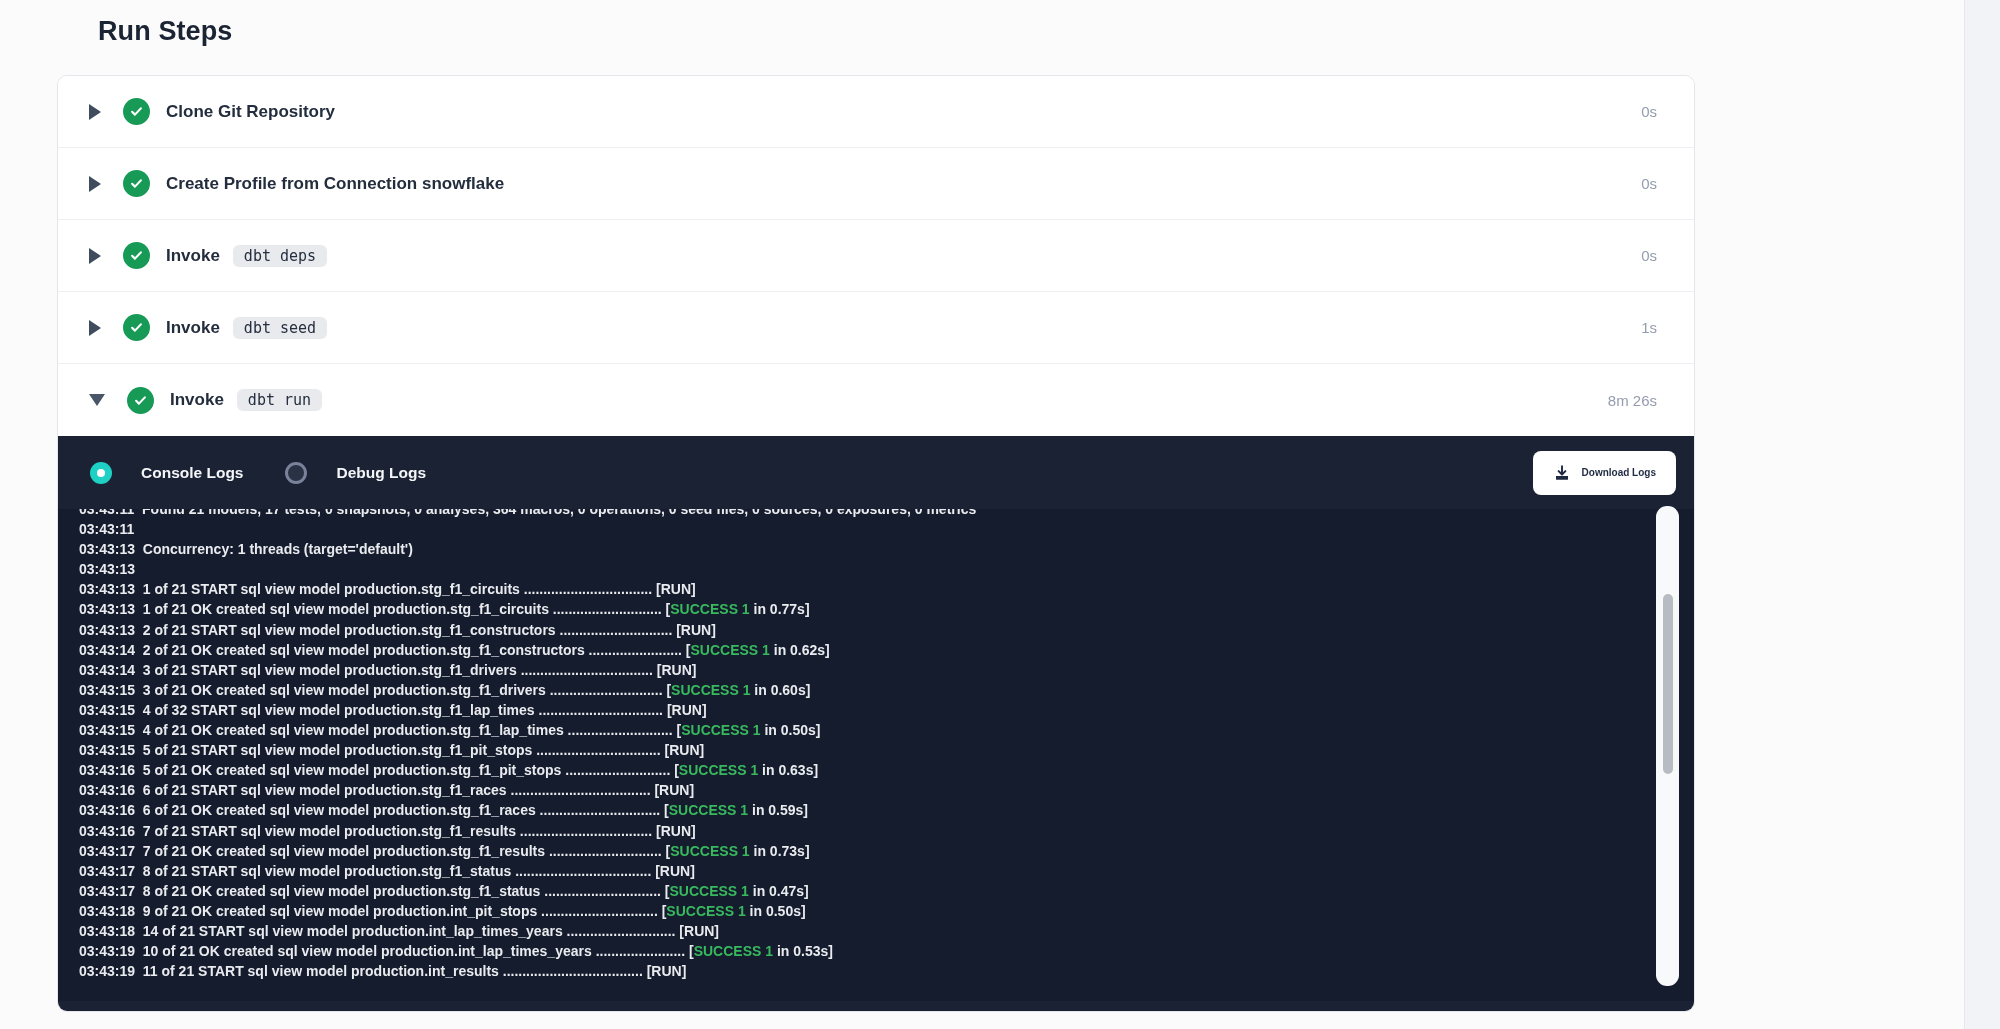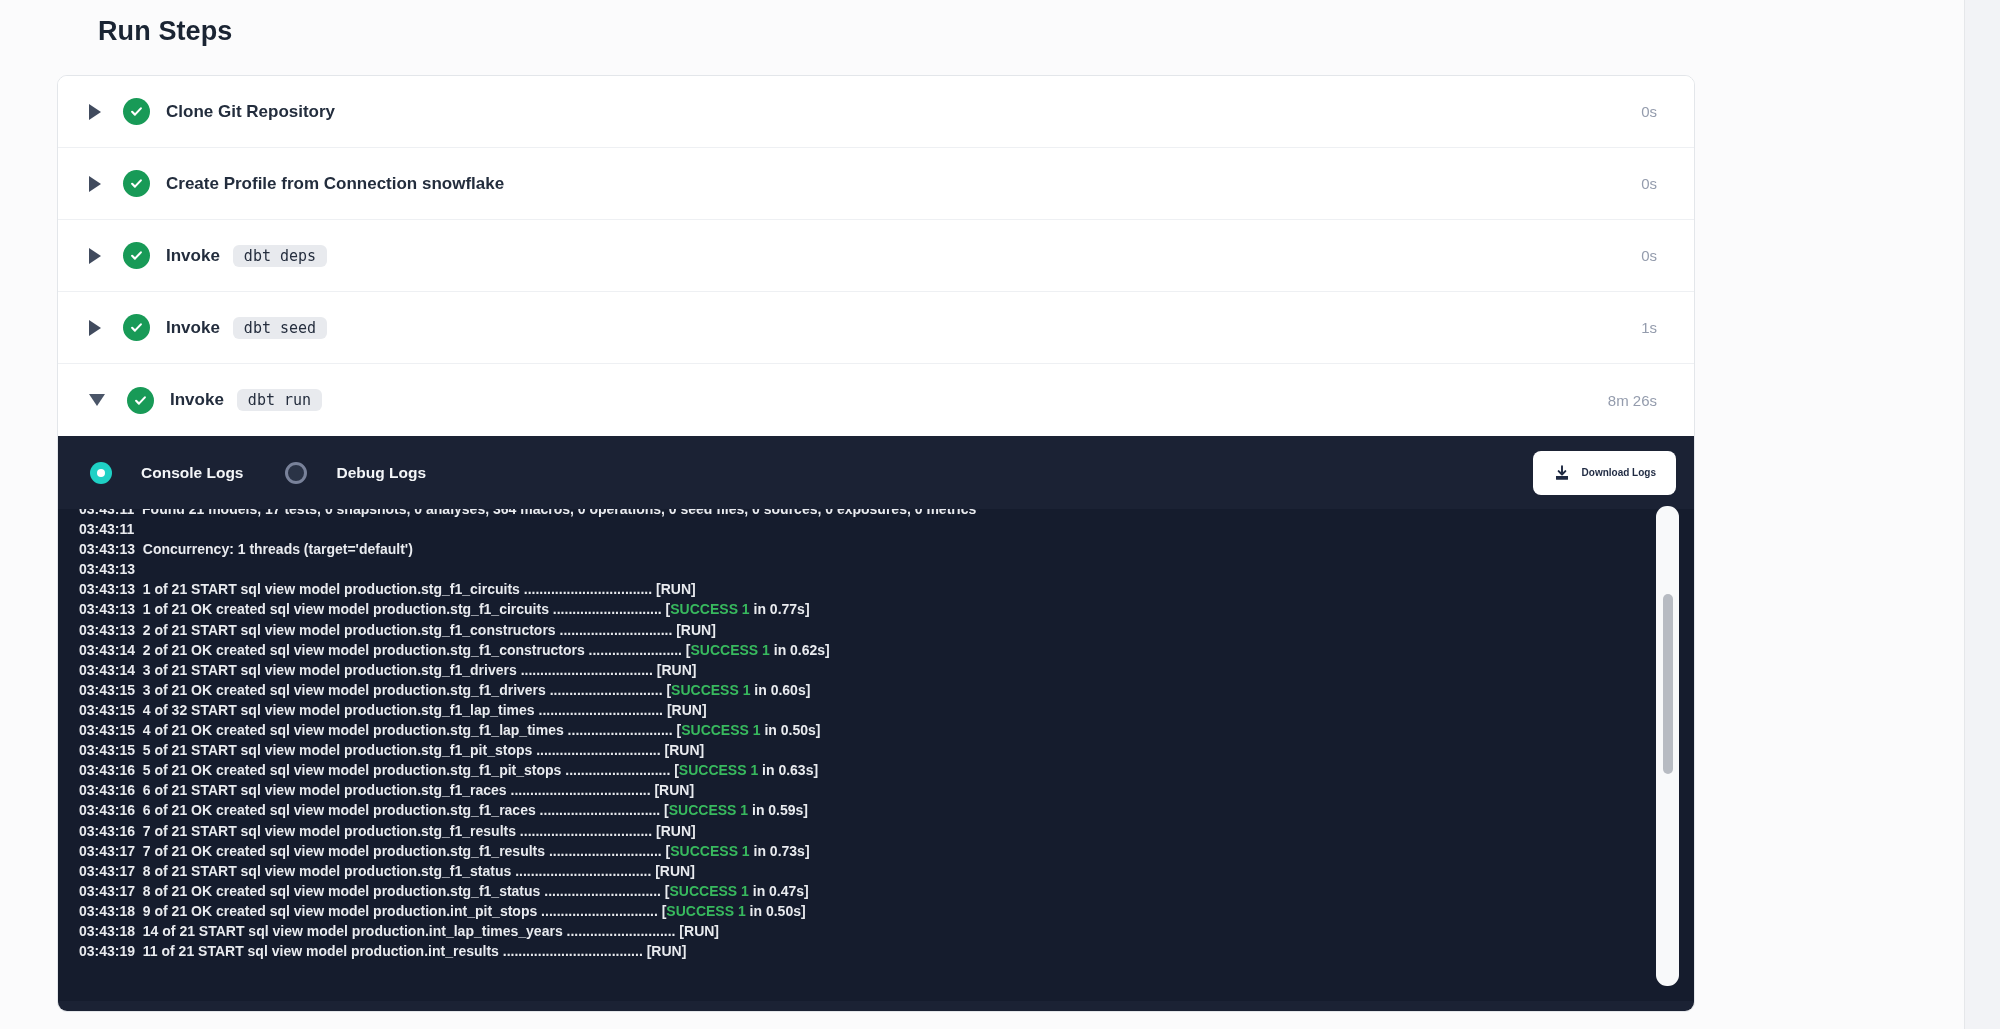--- a/index.html
+++ b/index.html
@@ -204,20 +204,21 @@
           <div class="log-line">03:43:15  5 of 21 START sql view model production.stg_f1_pit_stops ................................ [RUN]</div>
           <div class="log-line">03:43:16  5 of 21 OK created sql view model production.stg_f1_pit_stops ........................... [<span class="ok">SUCCESS 1</span> in 0.63s]</div>
           <div class="log-line">03:43:16  6 of 21 START sql view model production.stg_f1_races .................................... [RUN]</div>
           <div class="log-line">03:43:16  6 of 21 OK created sql view model production.stg_f1_races ............................... [<span class="ok">SUCCESS 1</span> in 0.59s]</div>
           <div class="log-line">03:43:16  7 of 21 START sql view model production.stg_f1_results .................................. [RUN]</div>
           <div class="log-line">03:43:17  7 of 21 OK created sql view model production.stg_f1_results ............................. [<span class="ok">SUCCESS 1</span> in 0.73s]</div>
           <div class="log-line">03:43:17  8 of 21 START sql view model production.stg_f1_status ................................... [RUN]</div>
           <div class="log-line">03:43:17  8 of 21 OK created sql view model production.stg_f1_status .............................. [<span class="ok">SUCCESS 1</span> in 0.47s]</div>
           <div class="log-line">03:43:18  9 of 21 OK created sql view model production.int_pit_stops .............................. [<span class="ok">SUCCESS 1</span> in 0.50s]</div>
           <div class="log-line">03:43:18  14 of 21 START sql view model production.int_lap_times_years ............................ [RUN]</div>
+          <div class="log-line">03:43:19  10 of 21 OK created sql view model production.int_lap_times_years ....................... [<span class="ok">SUCCESS 1</span> in 0.53s]</div>
           <div class="log-line">03:43:19  11 of 21 START sql view model production.int_results .................................... [RUN]</div>
         </div>
     </div>
 
     <div class="scroll-track">
       <div class="scroll-thumb"></div>
     </div>
   </div>
 
 </div>

